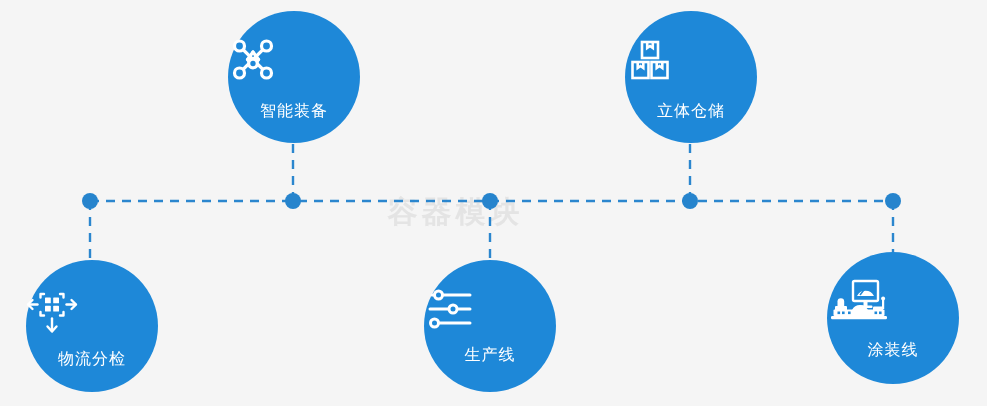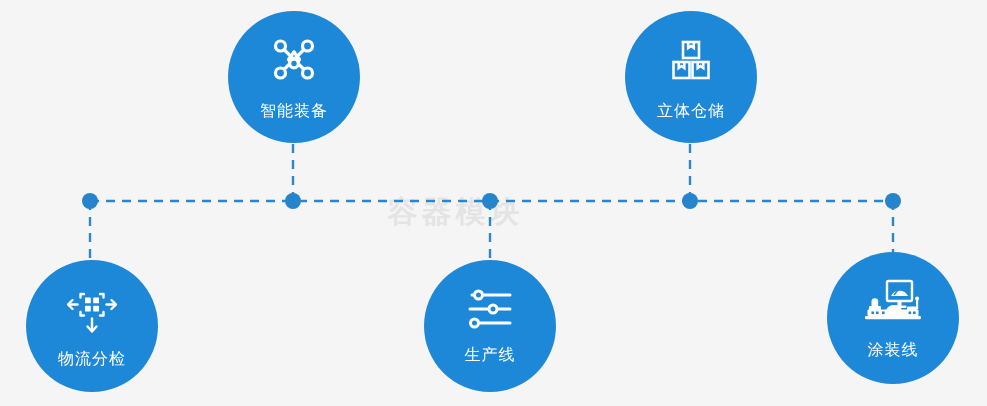--- a/index.html
+++ b/index.html
@@ -25,21 +25,20 @@
     top: 0;
     width: 987px;
     height: 406px;
   }
   .node-circle {
     position: absolute;
     border-radius: 50%;
     background: #1e88d8;
     display: flex;
     flex-direction: column;
-    align-items: center;
     justify-content: center;
     box-sizing: border-box;
   }
   .node-icon {
     display: block;
     line-height: 0;
   }
   .node-label {
     color: #ffffff;
     font-size: 16px;

